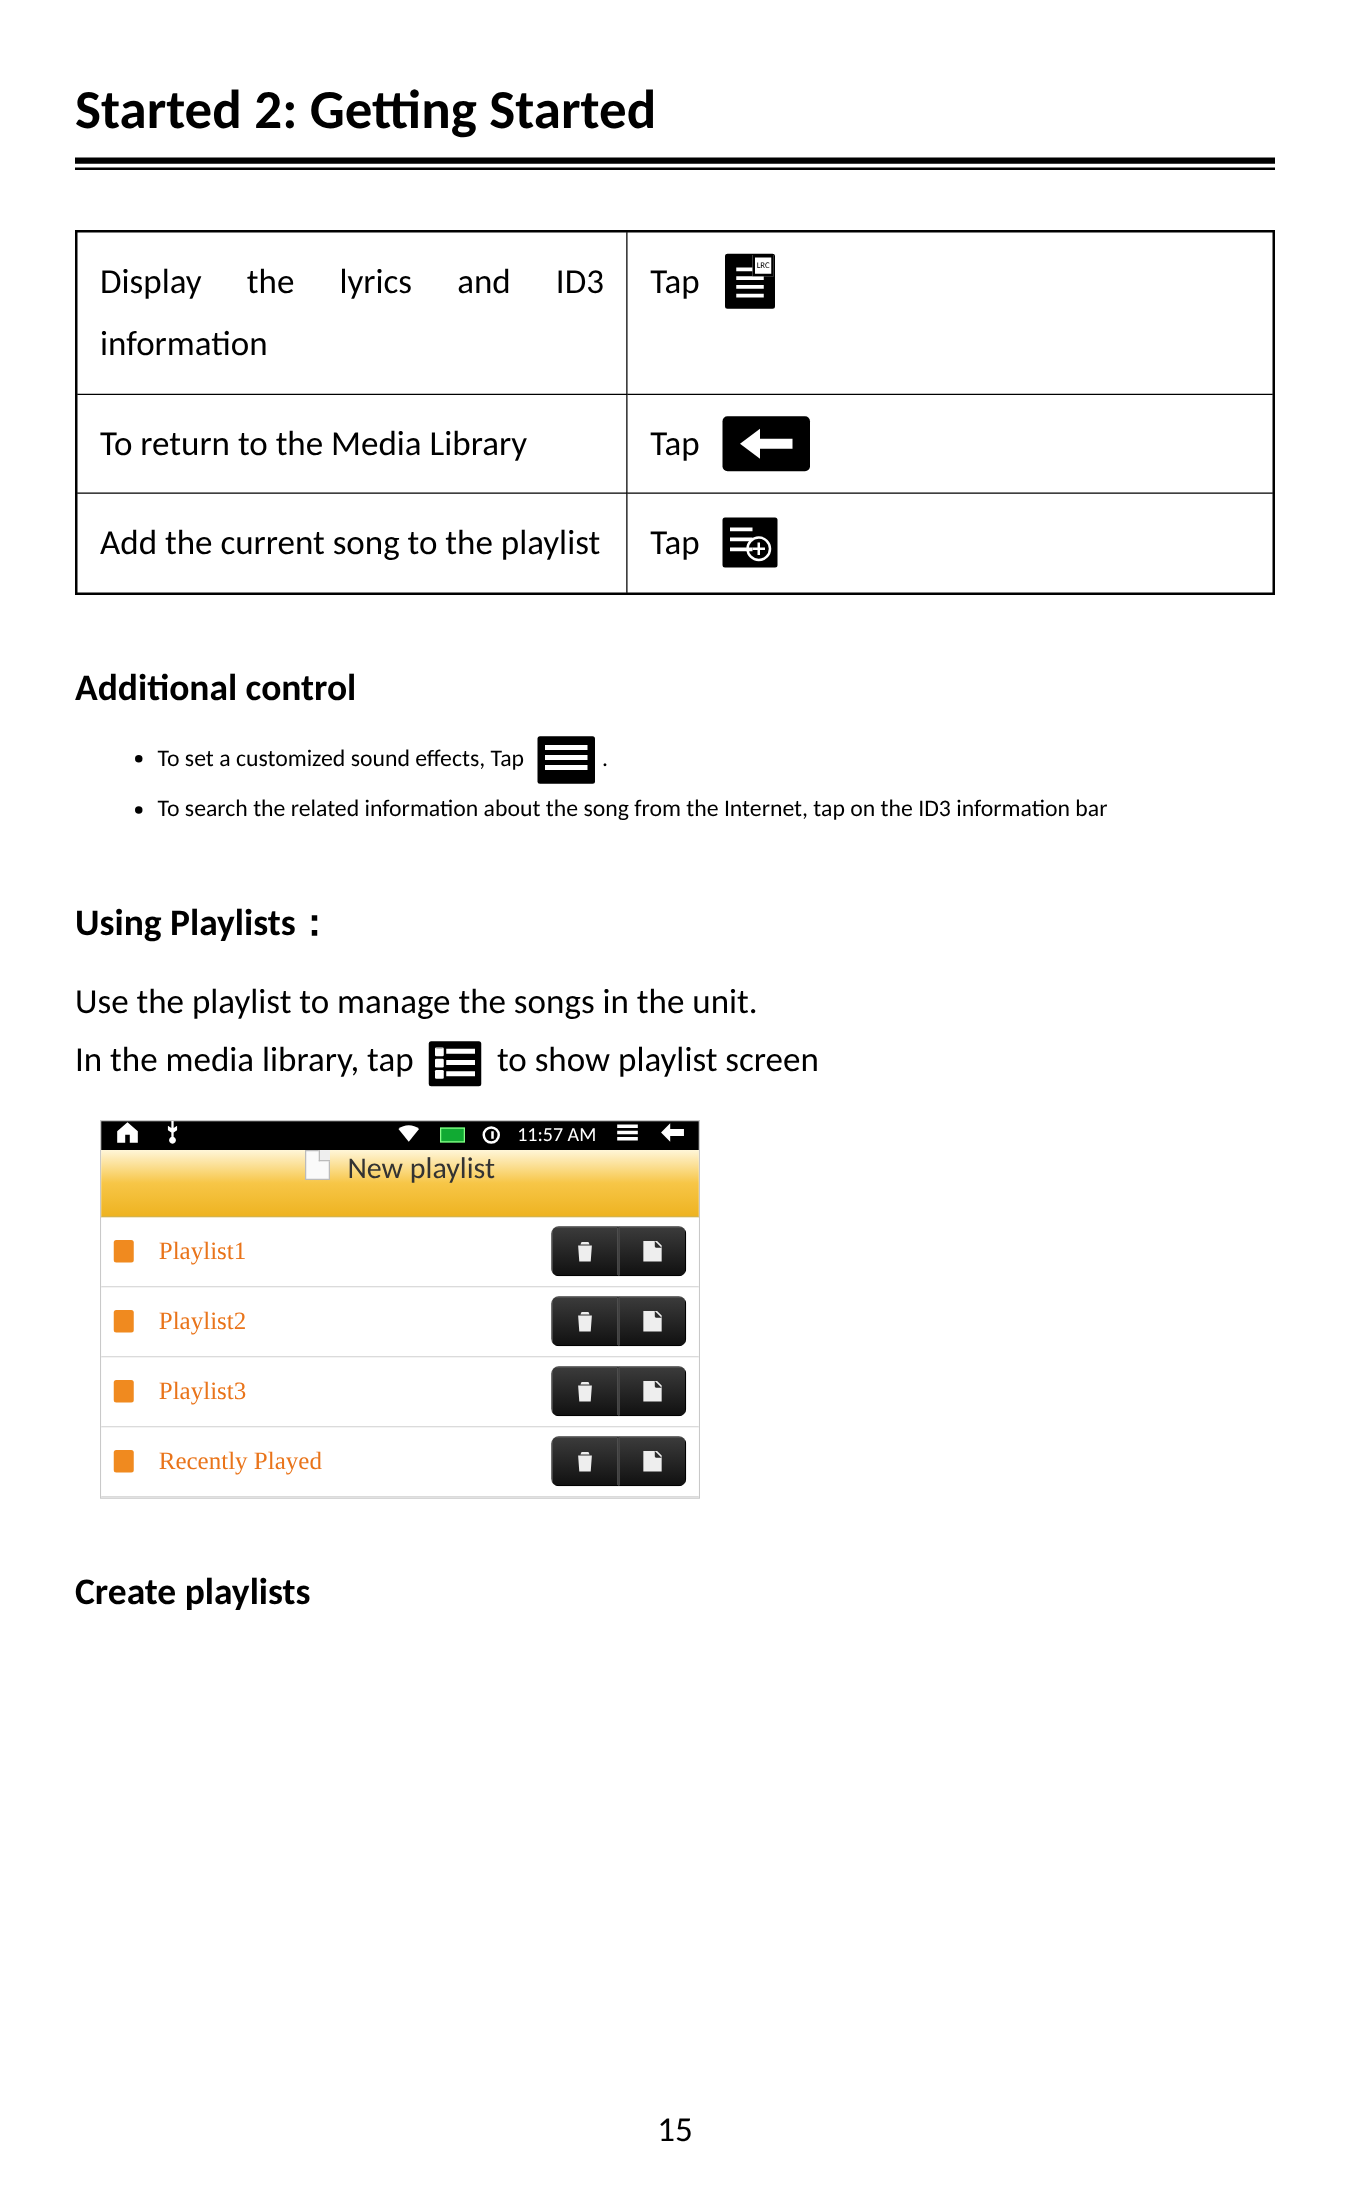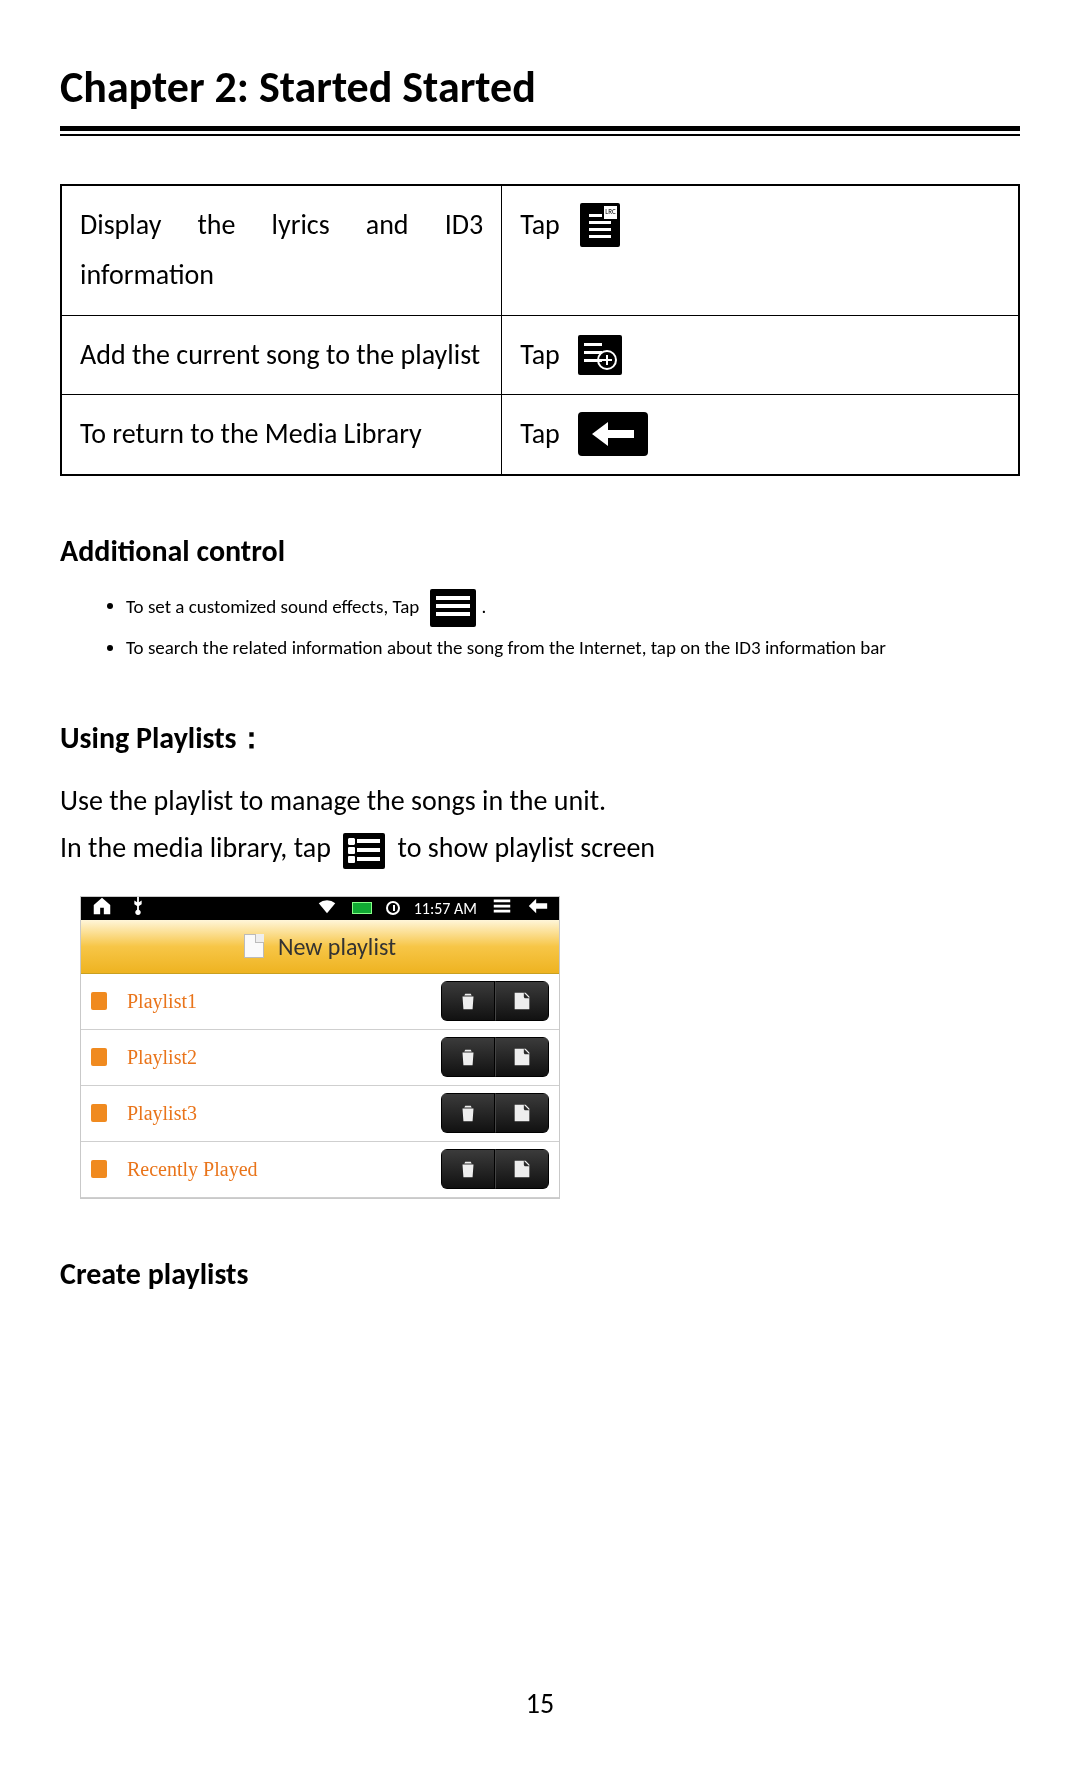--- a/index.html
+++ b/index.html
@@ -119,21 +119,21 @@
     font-size: 16px;
   }
   .statusbar .spacer { flex: 1; }
   .sb-home svg, .sb-usb svg, .sb-wifi svg, .sb-menu svg, .sb-back svg { width: 22px; height: 22px; fill: #fff; }
   .sb-batt { width: 20px; height: 12px; border: 1px solid #8f8; position: relative; background: #1a3; }
   .sb-clk { width: 14px; height: 14px; border: 2px solid #fff; border-radius: 50%; position: relative; }
   .sb-clk::after { content:""; position:absolute; left:5px; top:2px; width:2px; height:6px; background:#fff; }
   .newpl {
     height: 54px;
     background: linear-gradient(#fff6d9, #f7c647 50%, #eeb321);
-    display: flex; align-items: center; justify-content: center; gap: 14px;
+    display: flex; align-items: flex-start; justify-content: center; gap: 14px;
     font-size: 24px; color: #333;
     border-bottom: 1px solid #c9a020;
   }
   .newpl .doc-icon { width: 20px; height: 24px; border: 1px solid #bbb; background: #fafafa; position: relative; }
   .newpl .doc-icon::after { content:""; position:absolute; right:-1px; top:-1px; width:8px; height:8px; background:#eee; border-left:1px solid #bbb; border-bottom:1px solid #bbb; }
   .pl-row {
     height: 56px; background: #fff; display: flex; align-items: center;
     padding: 0 10px; border-bottom: 1px solid #cfcfcf; gap: 12px;
   }
   .pl-row .pl-badge { width: 16px; height: 18px; background: #f08a1f; border-radius: 2px; }
@@ -148,60 +148,60 @@
   .pl-btn + .pl-btn { border-left: 1px solid #444; }
   .pl-btn svg { width: 22px; height: 22px; fill: #eee; }
   .page-num {
     position: absolute; bottom: 46px; left: 0; right: 0;
     text-align: center; font-size: 28px;
   }
 </style>
 </head>
 <body>
 
-<div class="chapter-title">Chapter 2: Started Started</div>
+<div class="chapter-title">Started 2: Getting Started</div>
 <div class="double-rule"></div>
 
 <table class="controls">
   <tbody>
       <tr>
     <td class="left">Display the lyrics and ID3 information</td>
     <td class="right">
       <div class="tap-row">
         <span>Tap</span>
         <span class="icon-box">
               <span class="icon-lyrics"></span>
             </span>
       </div>
     </td>
   </tr>
   <tr>
+    <td class="left">To return to the Media Library</td>
+    <td class="right">
+      <div class="tap-row">
+        <span>Tap</span>
+        <span class="icon-back">
+          <svg viewBox="0 0 46 28">
+                <path d="M18 2 L2 14 L18 26 L18 18 L44 18 L44 10 L18 10 Z" fill="#fff"></path>
+              </svg>
+        </span>
+      </div>
+    </td>
+  </tr>
+  <tr>
     <td class="left">Add the current song to the playlist</td>
     <td class="right">
       <div class="tap-row">
         <span>Tap</span>
         <span class="icon-box">
               <span class="icon-addlist"></span>
             </span>
       </div>
     </td>
   </tr>
-  <tr>
-    <td class="left">To return to the Media Library</td>
-    <td class="right">
-      <div class="tap-row">
-        <span>Tap</span>
-        <span class="icon-back">
-          <svg viewBox="0 0 46 28">
-                <path d="M18 2 L2 14 L18 26 L18 18 L44 18 L44 10 L18 10 Z" fill="#fff"></path>
-              </svg>
-        </span>
-      </div>
-    </td>
-  </tr>
 </tbody>
   </table>
 
 <div class="section-heading">Additional control</div>
 <ul class="bullets">
   <li>
     <span>To set a customized sound effects, Tap</span>
     <span class="inline-icon icon-eq"></span><span>.</span>
   </li>
   <li>

